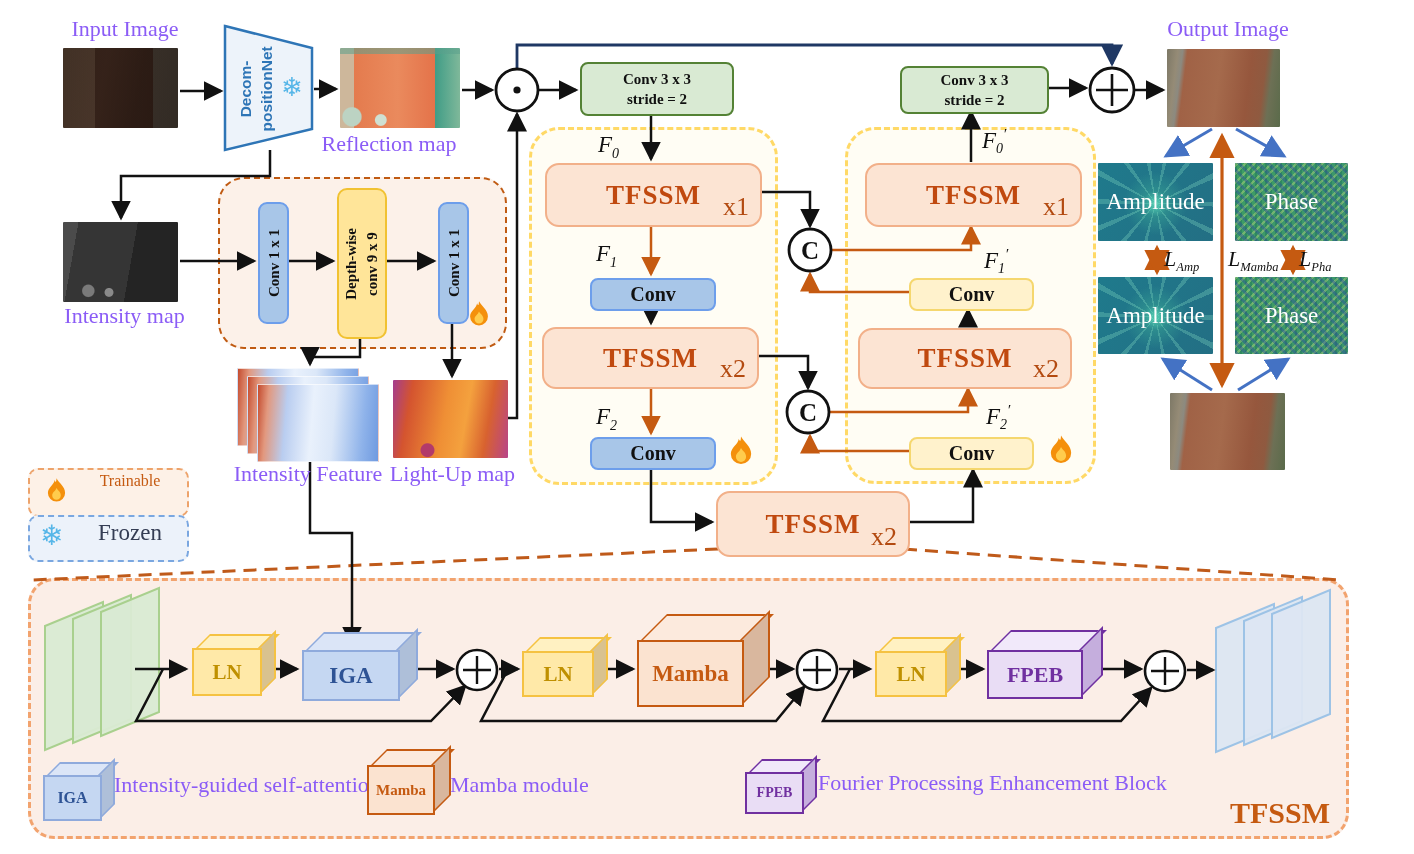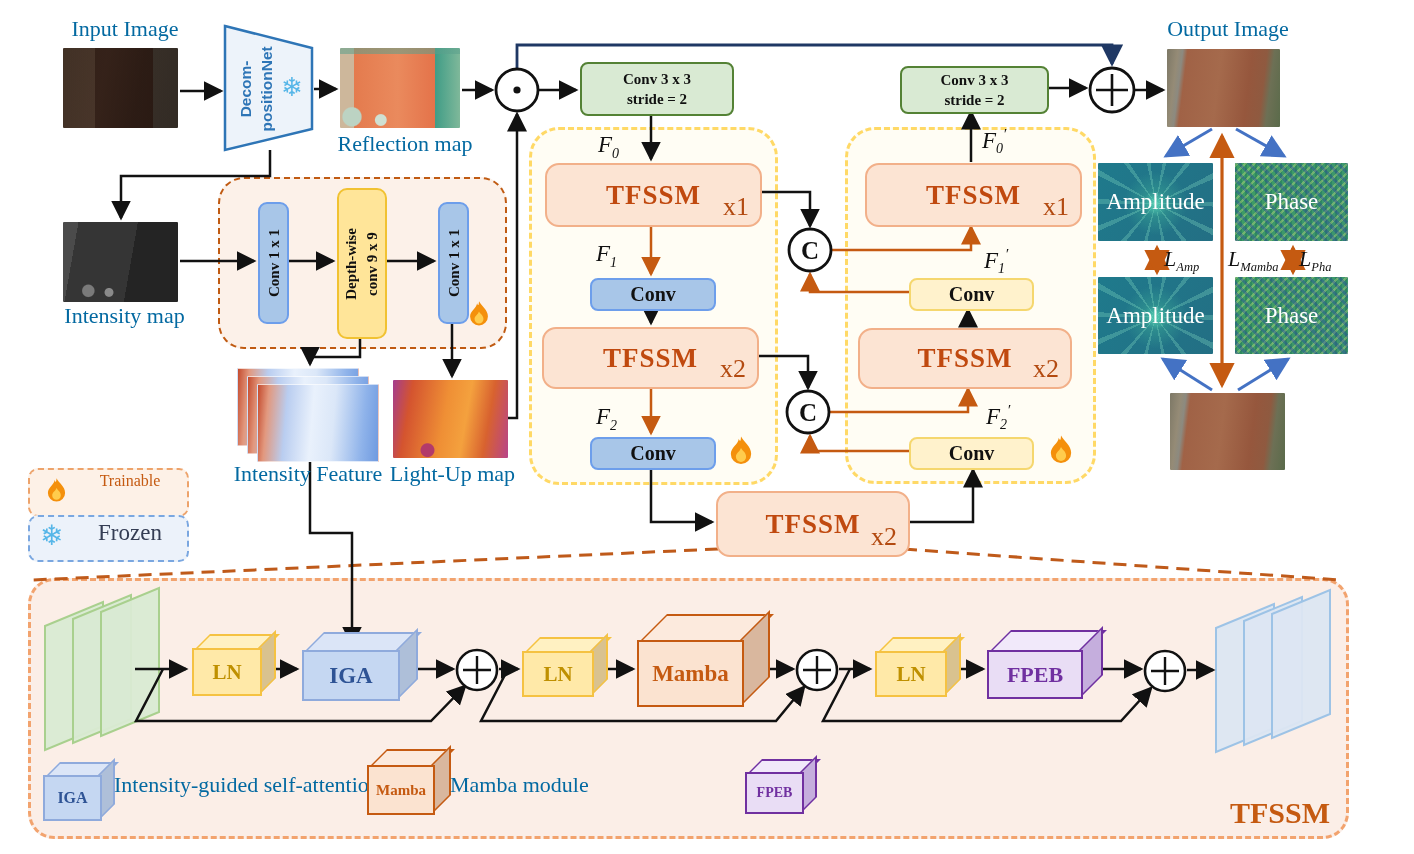--- a/index.html
+++ b/index.html
@@ -1,20 +1,20 @@
 <!DOCTYPE html>
 <html><head>
 <meta charset="utf-8">
 <style>
   html,body{margin:0;padding:0;background:#fff;}
   #canvas{position:relative;width:1414px;height:854px;background:#fff;overflow:hidden;
           font-family:"Liberation Serif",serif;color:#111;}
   #wires{position:absolute;left:0;top:0;z-index:2;}
   .abs{position:absolute;}
-  .lbl{position:absolute;z-index:3;font-size:22px;color:#0369a1;text-align:center;white-space:nowrap;}
+  .lbl{position:absolute;z-index:3;font-size:22px;color:#8b5cf6;text-align:center;white-space:nowrap;}
   
   .dashbox{position:absolute;z-index:1;border-radius:26px;}
   .box-intensity{border:2.5px dashed #c05a11;background:#fcf1e9;}
   .box-enc,.box-dec{border:3px dashed #ffd966;background:#fffdf4;border-radius:30px;}
   .box-detail{border:3.5px dashed #f2a36e;background:#fbeee7;border-radius:26px;}
   .box-train{border:2.5px dashed #eda36b;background:#fdf1e7;border-radius:10px;}
   .box-frozen{border:2.5px dashed #7aa7e0;background:#ecf2fa;border-radius:10px;}
   
   .node{position:absolute;z-index:3;display:flex;align-items:center;justify-content:center;
         font-weight:bold;text-align:center;}
@@ -214,21 +214,21 @@
   <div class="lbl" style="left:60px;top:16px;width:130px;">Input Image</div>
   <div class="photo img-input" style="left:63px;top:48px;width:115px;height:80px;"></div>
 
   <div class="dnet-text" style="left:202px;top:68px;width:110px;transform:rotate(-90deg);transform-origin:center;">
     <div>Decom-</div>
     <div>positionNet</div>
   </div>
   <div class="snow" style="left:281px;top:72px;font-size:26px;">❄</div>
 
   <div class="photo img-reflect" style="left:340px;top:48px;width:120px;height:80px;"></div>
-  <div class="lbl" style="left:330px;top:131px;width:150px;">Reflection map</div>
+  <div class="lbl" style="left:314px;top:131px;width:150px;">Reflection map</div>
 
   <div class="photo img-gray" style="left:63px;top:222px;width:115px;height:80px;"></div>
   <div class="lbl" style="left:52px;top:303px;width:145px;">Intensity map</div>
 
   <div class="vnode vblue" style="left:258px;top:202px;width:27px;height:118px;">
     <div class="vtxt">Conv  1 x 1</div>
   </div>
   <div class="vnode vyellow" style="left:337px;top:188px;width:46px;height:147px;">
     <div class="vtxt">
       <div>Depth-wise</div>
@@ -369,15 +369,16 @@
     <div class="top" style="height:16px;top:-16px;"></div>
       <div class="side" style="width:16px;"></div>
     <div class="front" style="font-size:15px;">Mamba</div>
   </div>
   <div class="lbl" style="left:450px;top:772px;text-align:left;font-size:22px;">Mamba module</div>
   <div class="cube cube-purple" style="left:745px;top:772px;width:55px;height:38px;">
     <div class="top" style="height:13px;top:-13px;"></div>
       <div class="side" style="width:13px;"></div>
     <div class="front" style="font-size:14px;">FPEB</div>
   </div>
+  <div class="lbl" style="left:818px;top:770px;text-align:left;font-size:22px;">Fourier Processing Enhancement Block</div>
   <div class="lbl" style="left:1150px;top:796px;width:180px;text-align:right;font-weight:bold;font-size:30px;color:#C55A11;">TFSSM</div>
 
 </div>
 
 </body></html>

